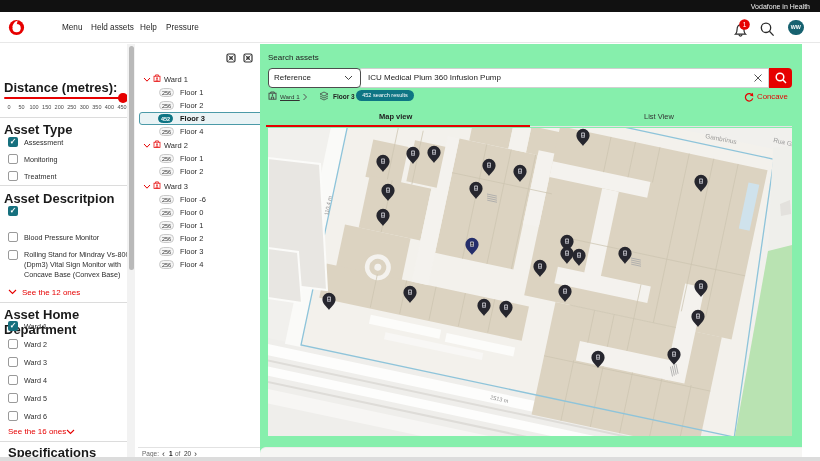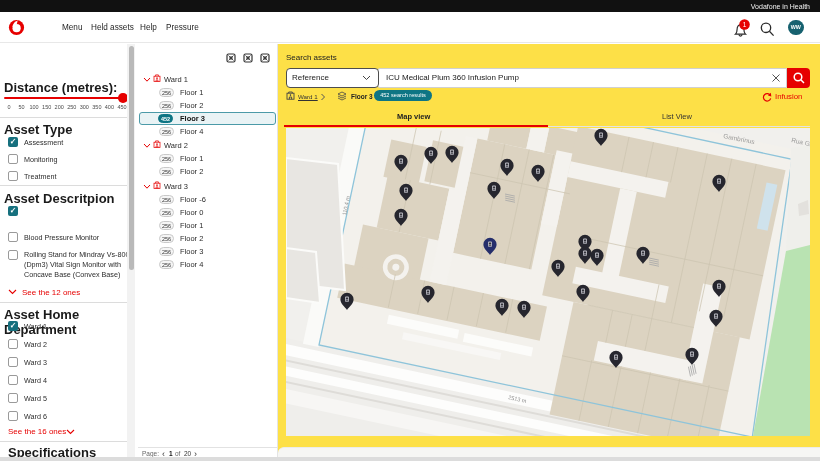--- a/index.html
+++ b/index.html
@@ -17,21 +17,21 @@
 .lbl{font-size:7.2px;color:#2b2b2b}
 .divider{left:0;width:131px;height:1px;background:#dcdcdc}
 .cb{width:10px;height:10px;border:1px solid #9a9a9a;border-radius:2px;background:#fff}
 .cbk{width:10px;height:10px;border-radius:2px;background:#16707e;color:#fff;font-size:8px;line-height:10px;text-align:center;font-weight:bold}
 .red{color:#e60000}
 
 #tree{left:138px;top:44px;width:140px;height:413px;background:#fff;border-right:1px solid #e4e4e4}
 .badge{display:inline-block;min-width:15px;height:9px;border:1px solid #c9c9c9;border-radius:5px;background:#f5f5f5;font-size:5.5px;line-height:9px;text-align:center;color:#333;padding:0 2px}
 .tlabel{font-size:7.5px;color:#2b2b2b}
 
-#rp{left:278px;top:44px;width:542px;height:413px;background:#fde047}
+#rp{left:260px;top:44px;width:542px;height:413px;background:#86efac}
 </style>
 </head>
 <body>
 <div id="page">
   <div class="abs" id="topbar">Vodafone in Health</div>
   <div class="abs" id="header">
     <svg class="abs" style="left:8px;top:7px" width="17" height="17" viewBox="0 0 17 17">
       <circle cx="8.5" cy="8.5" r="7.6" fill="#e60000"></circle>
       <circle cx="8.6" cy="9.2" r="4.1" fill="#fff"></circle>
       <path d="M4.6,8.2 C4.6,5.6 6.3,2.6 10,1.6 C9.4,2.1 9.1,2.8 9.2,3.6 C9.3,4.8 8.6,5.4 6.9,6.4 C5.9,7 5.2,7.6 4.6,8.2 Z" fill="#fff"></path>
@@ -222,21 +222,21 @@
       </svg>
     <svg class="abs" style="left:59px;top:47px" width="10" height="10" viewBox="0 0 10 10" fill="none" stroke="#444" stroke-width="0.8">
         <path d="M5,1 L9,3 L5,5 L1,3 Z M1,5 L5,7 L9,5 M1,7 L5,9 L9,7"></path>
       </svg>
     <div class="abs" style="left:73px;top:48.5px;font-size:6.5px;font-weight:bold;color:#222">Floor 3</div>
     <div class="abs" style="left:96px;top:46px;width:58px;height:11px;background:#0e7584;border-radius:5.5px;color:#fff;font-size:5.6px;line-height:11px;text-align:center">452 search results</div>
     <svg class="abs" style="left:484px;top:47.5px" width="10" height="10" viewBox="0 0 10 10">
         <path d="M8.3,3.4 A3.7,3.7 0 1 0 8.7,6.4" fill="none" stroke="#e60000" stroke-width="1.2"></path>
         <polygon points="8.9,0.8 9.3,4.4 5.9,3.4" fill="#e60000"></polygon>
       </svg>
-    <div class="abs" style="left:497px;top:48px;font-size:7.8px;color:#e60000">Infusion</div>
+    <div class="abs" style="left:497px;top:48px;font-size:7.8px;color:#e60000">Concave</div>
 
     <div class="abs" style="left:119px;top:68px;font-size:7.5px;font-weight:bold;color:#222">Map view</div>
     <div class="abs" style="left:384px;top:68px;font-size:7.5px;color:#333">List View</div>
     <div class="abs" style="left:6px;top:81px;width:264px;height:2.2px;background:#e60000"></div>
     <div class="abs" style="left:270px;top:82px;width:262px;height:1px;background:#e4e4e4"></div>
     <div class="abs" style="left:0px;top:403px;width:542px;height:10px;background:#f6f6f4;border-top:1px solid #ececea;border-radius:6px 0 0 0"></div>
 
     <svg class="abs" style="left:8px;top:84px" width="524" height="308" viewBox="0 0 524 308">
       <rect x="0" y="0" width="524" height="308" fill="#f1f0ed"></rect>
 

